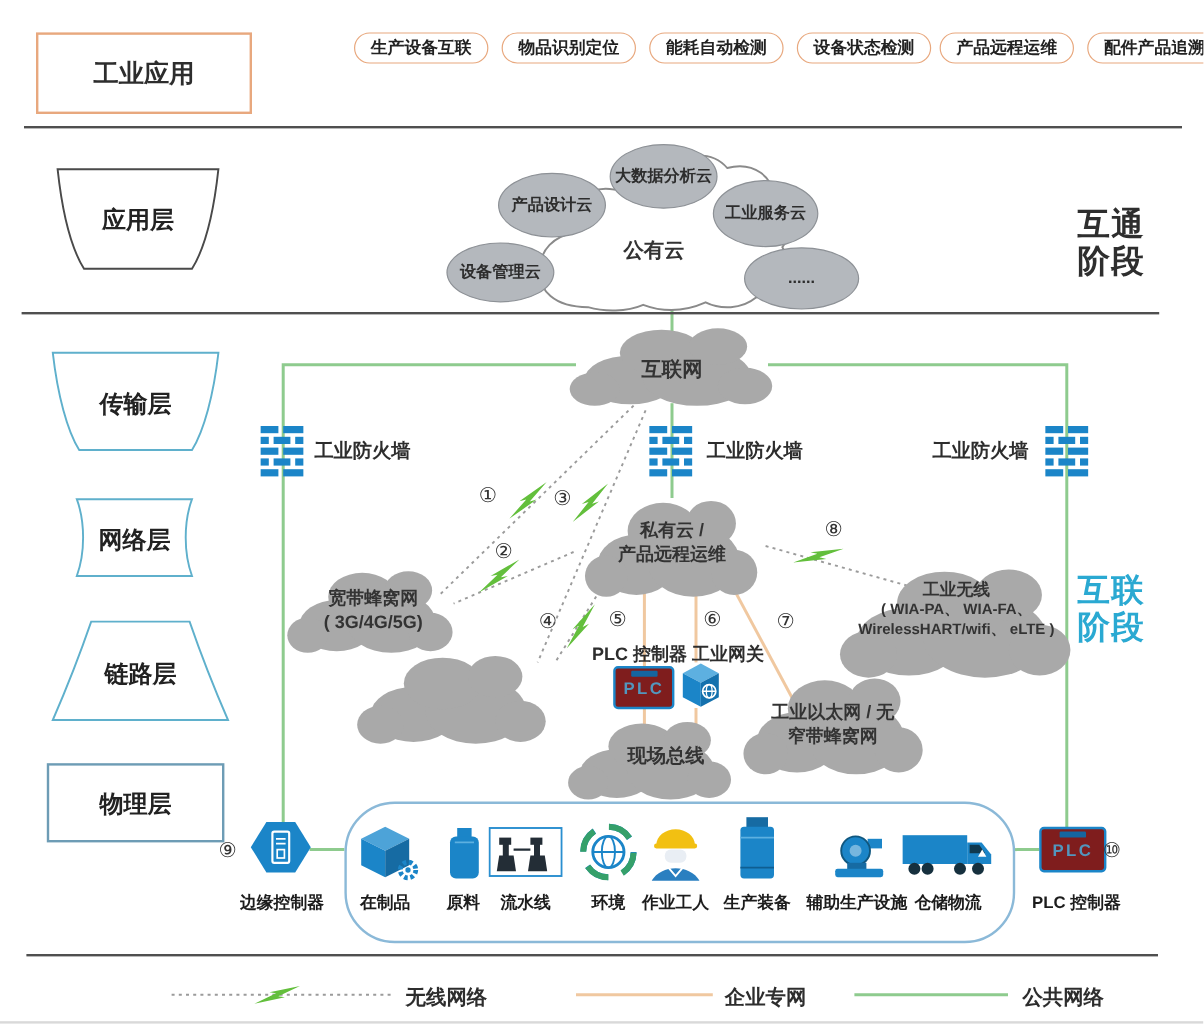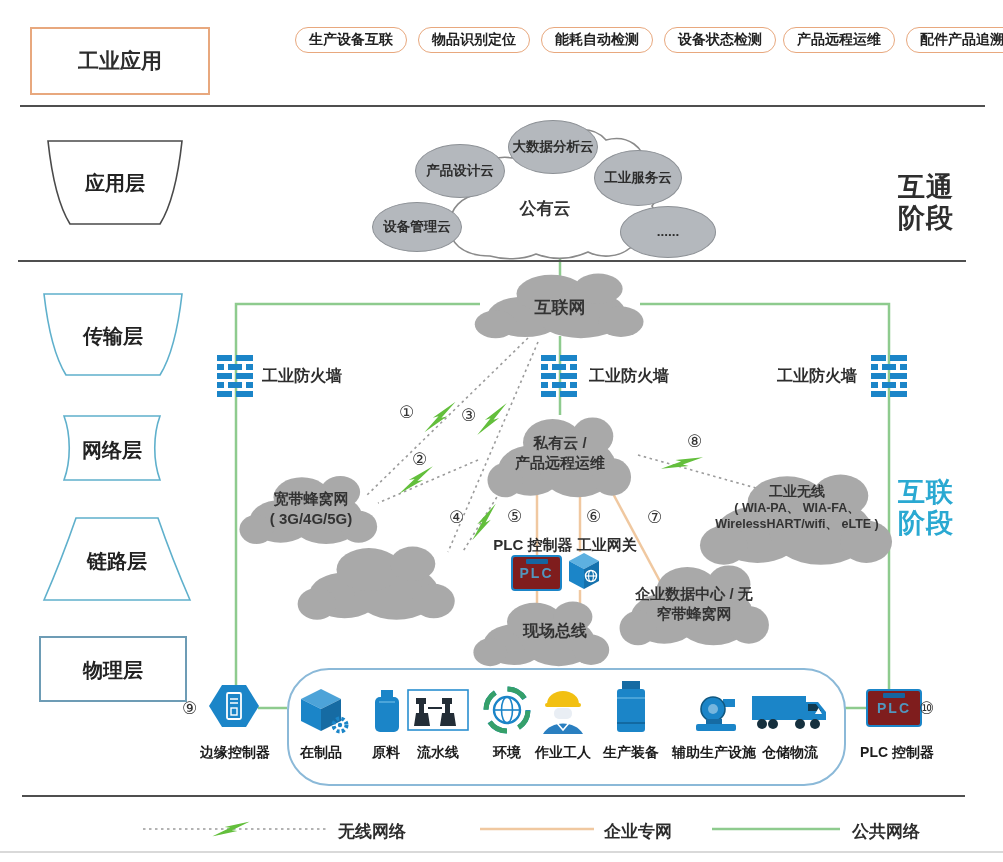--- a/index.html
+++ b/index.html
@@ -231,21 +231,21 @@
   <div class="cloud-lbl" style="left:252px;top:489px;width:118px;font-size:15px;">
     <div>宽带蜂窝网</div>
       <div>( 3G/4G/5G)</div>
   </div>
   <div class="cloud-lbl" style="left:701px;top:482px;width:192px;font-size:12.5px;">
     <div style="font-size:14px;">工业无线</div>
     <div>( WIA-PA、 WIA-FA、</div>
     <div>WirelessHART/wifi、 eLTE )</div>
   </div>
   <div class="cloud-lbl" style="left:624px;top:584px;width:140px;font-size:15px;">
-    <div>企业数据中心 / 无</div>
+    <div>工业以太网 / 无</div>
       <div>窄带蜂窝网</div>
   </div>
   <div class="cloud-lbl" style="left:500px;top:621px;width:110px;font-size:16px;">现场总线</div>
 
   <div class="lbl" style="left:487px;top:536px;width:156px;text-align:center;font-size:15px;">PLC 控制器 工业网关</div>
 
   <div class="plcbox" style="left:511px;top:555px;width:47px;height:32px;">
     <span class="tab"></span>
     <span>PLC</span>
   </div>

